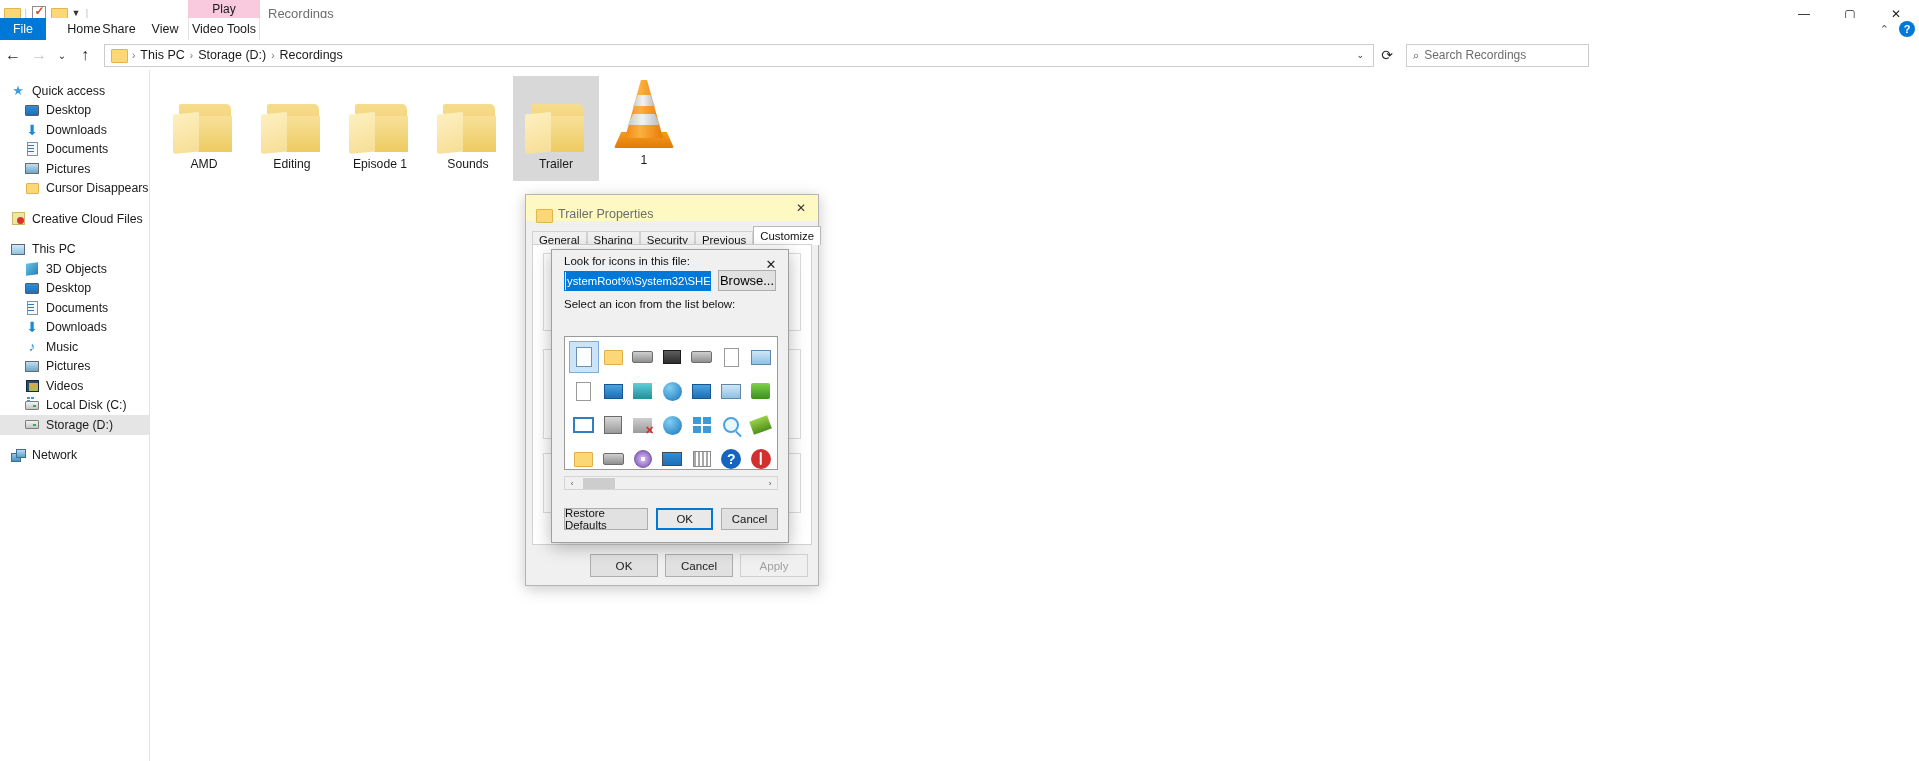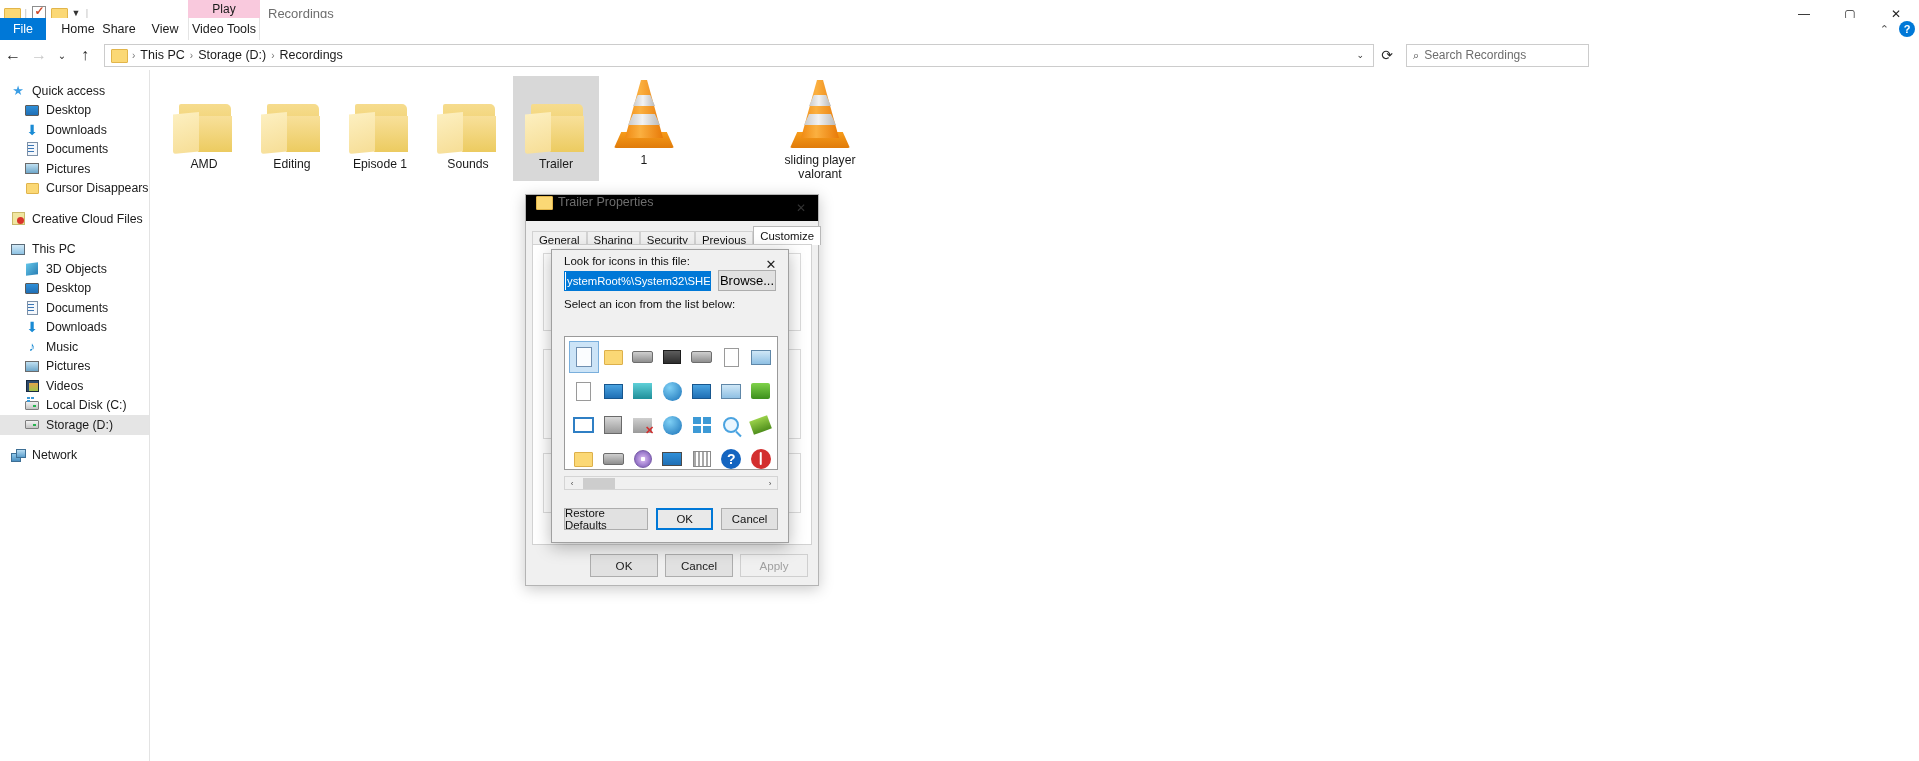--- a/index.html
+++ b/index.html
@@ -61,21 +61,21 @@
     position: absolute; left: 0; top: 18px; width: 1919px; height: 22px;
     background: #ffffff;
   }
   .rtab {
     position: absolute; top: 0; height: 22px; line-height: 22px;
     font-size: 12.5px; color: #1a1a1a; text-align: center; cursor: default;
   }
   .rtab.file {
     left: 0; width: 46px; background: #0078d7; color: #fff;
   }
-  .rtab.home  { left: 54px;  width: 48px; }
+  .rtab.home  { left: 60px;  width: 48px; }
   .rtab.share { left: 94px;  width: 50px; }
   .rtab.view  { left: 144px; width: 42px; }
   .rtab.vtools{ left: 188px; width: 72px; border-left: 1px solid #e4e4e4; border-right: 1px solid #e4e4e4;}
   .ribbon-right {
     position: absolute; right: 4px; top: 0; height: 22px;
     display: flex; align-items: center; gap: 10px; color: #555; font-size: 11px;
   }
   .help-circle {
     width: 16px; height: 16px; border-radius: 50%; background: #0078d7; color: #fff;
     display: flex; align-items: center; justify-content: center; font-size: 11px;
@@ -279,22 +279,22 @@
     clip-path: polygon(16% 0, 84% 0, 100% 100%, 0% 100%);
   }
 
   
   #props-dialog {
     position: absolute; left: 525px; top: 194px; width: 294px; height: 392px;
     background: #f0f0f0; border: 1px solid #b4b4b4;
     box-shadow: 0 3px 14px rgba(0,0,0,0.22);
   }
   .pd-title {
-    height: 26px; display: flex; align-items: flex-start; gap: 7px; padding-left: 10px;
-    background: #000000;
+    height: 26px; display: flex; align-items: flex-end; gap: 7px; padding-left: 10px;
+    background: #fef9c3;
   }
   .pd-title .ttl {
     font-size: 12.5px; color: #6d6d6d;
   }
   .pd-close {
     position: absolute; right: 0; top: 0; width: 34px; height: 26px;
     display: flex; align-items: center; justify-content: center; font-size: 12px; color: #333;
   }
   .pd-tabs {
     display: flex; align-items: flex-end; height: 19px; margin: 5px 0 0 6px; gap: 0px;
@@ -676,31 +676,20 @@
           <span class="base"></span>
           <span class="body"></span>
           <span class="s1"></span>
           <span class="s2"></span>
         </span>
     </div>
     <div class="cap">1</div>
   </div>
 
 
-  <div class="tile" style="left:626px; top:6px;">
-    <div class="thumb">
-      <span class="cone">
-          <span class="base"></span>
-          <span class="body"></span>
-          <span class="s1"></span>
-          <span class="s2"></span>
-        </span>
-    </div>
-    <div class="cap">sliding player valorant</div>
-  </div>
 
 
 </div>
 
 <div id="props-dialog">
   <div class="pd-title">
     <span class="qat-folder"></span>
     <span class="ttl">Trailer Properties</span>
   </div>
   <div class="pd-close">✕</div>

